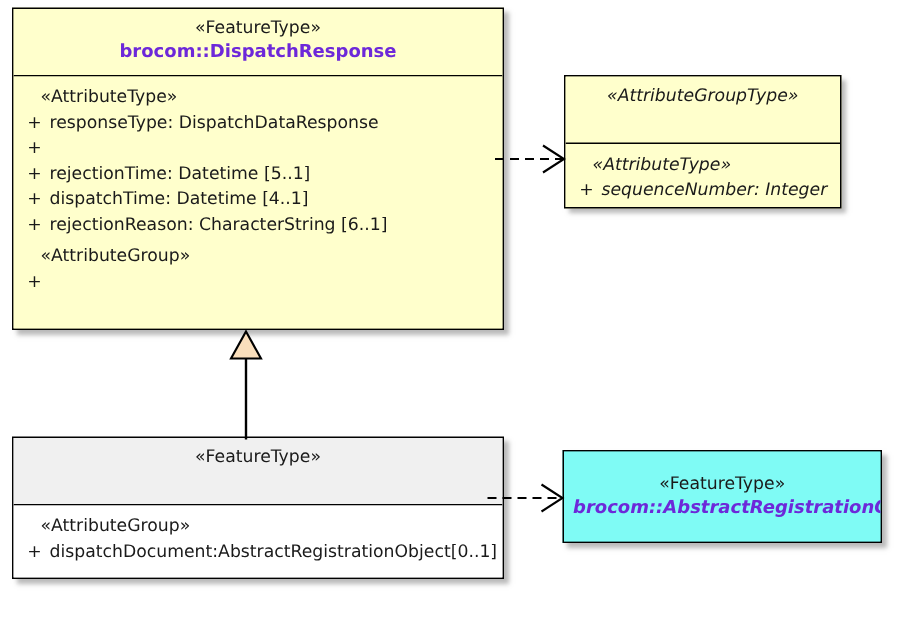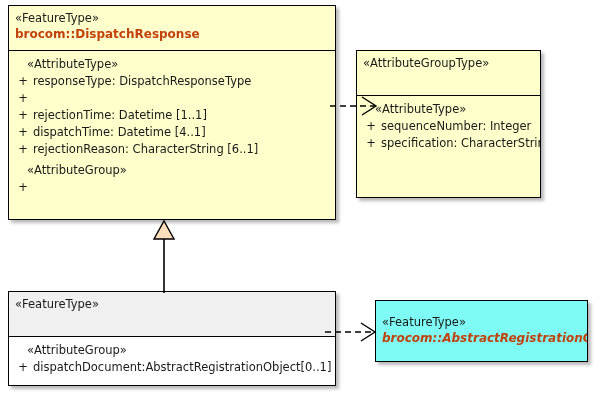--- a/index.html
+++ b/index.html
@@ -20,35 +20,35 @@
   
   .uml-box {
     position: absolute;
     box-sizing: border-box;
     border: 1.5px solid #000000;
     box-shadow: 3px 3px 3px rgba(130,130,130,0.55);
     overflow: hidden;
   }
   .uml-head {
     box-sizing: border-box;
-    text-align: left;
+    text-align: center;
     padding: 5px 6px 6px 6px;
     border-bottom: 1.5px solid #000000;
   }
   .uml-head.no-divider { border-bottom: none; }
   .stereotype {
     font-size: 11.5px;
     color: #1a1a1a;
     line-height: 15px;
     white-space: nowrap;
   }
   .classname {
     font-size: 12px;
     font-weight: bold;
-    color: #c2410c;
+    color: #6d28d9;
     line-height: 16px;
     white-space: nowrap;
   }
   .classname.abstract {
     font-style: italic;
   }
   .uml-body {
     box-sizing: border-box;
     padding: 5px 4px 8px 4px;
   }
@@ -97,47 +97,47 @@
     <div class="uml-head fill-yellow-head" style="height:45px;">
       <div class="stereotype">«FeatureType»</div>
       <div class="classname">brocom::DispatchResponse</div>
     </div>
     <div class="uml-body fill-yellow" style="height:168px;">
 
       <div class="grp-label">«AttributeType»</div>
 
       <div class="attr-row">
         <span class="attr-vis">+</span>
-        <span class="attr-text">responseType: DispatchResponseType</span>
+        <span class="attr-text">responseType: DispatchDataResponse</span>
       </div>
       <div class="attr-row">
         <span class="attr-vis">+</span>
       </div>
       <div class="attr-row">
         <span class="attr-vis">+</span>
-        <span class="attr-text">rejectionTime: Datetime [1..1]</span>
+        <span class="attr-text">rejectionTime: Datetime [5..1]</span>
       </div>
       <div class="attr-row">
         <span class="attr-vis">+</span>
         <span class="attr-text">dispatchTime: Datetime [4..1]</span>
       </div>
       <div class="attr-row">
         <span class="attr-vis">+</span>
         <span class="attr-text">rejectionReason: CharacterString [6..1]</span>
       </div>
 
       <div class="grp-label" style="padding-top:4px;">«AttributeGroup»</div>
 
       <div class="attr-row">
         <span class="attr-vis">+</span>
       </div>
     </div>
   </div>
 
-  <div class="uml-box fill-yellow" style="left:356px; top:50px; width:185px; height:148px;">
+  <div class="uml-box fill-yellow" style="left:376px; top:50px; width:185px; height:89px;font-style:italic;">
     <div class="uml-head fill-yellow-head" style="height:45px;">
       <div class="stereotype">«AttributeGroupType»</div>
     </div>
     <div class="uml-body fill-yellow" style="height:68px;">
       <div class="grp-label">«AttributeType»</div>
       <div class="attr-row">
         <span class="attr-vis">+</span>
         <span class="attr-text">sequenceNumber: Integer</span>
       </div>
       <div class="attr-row">

